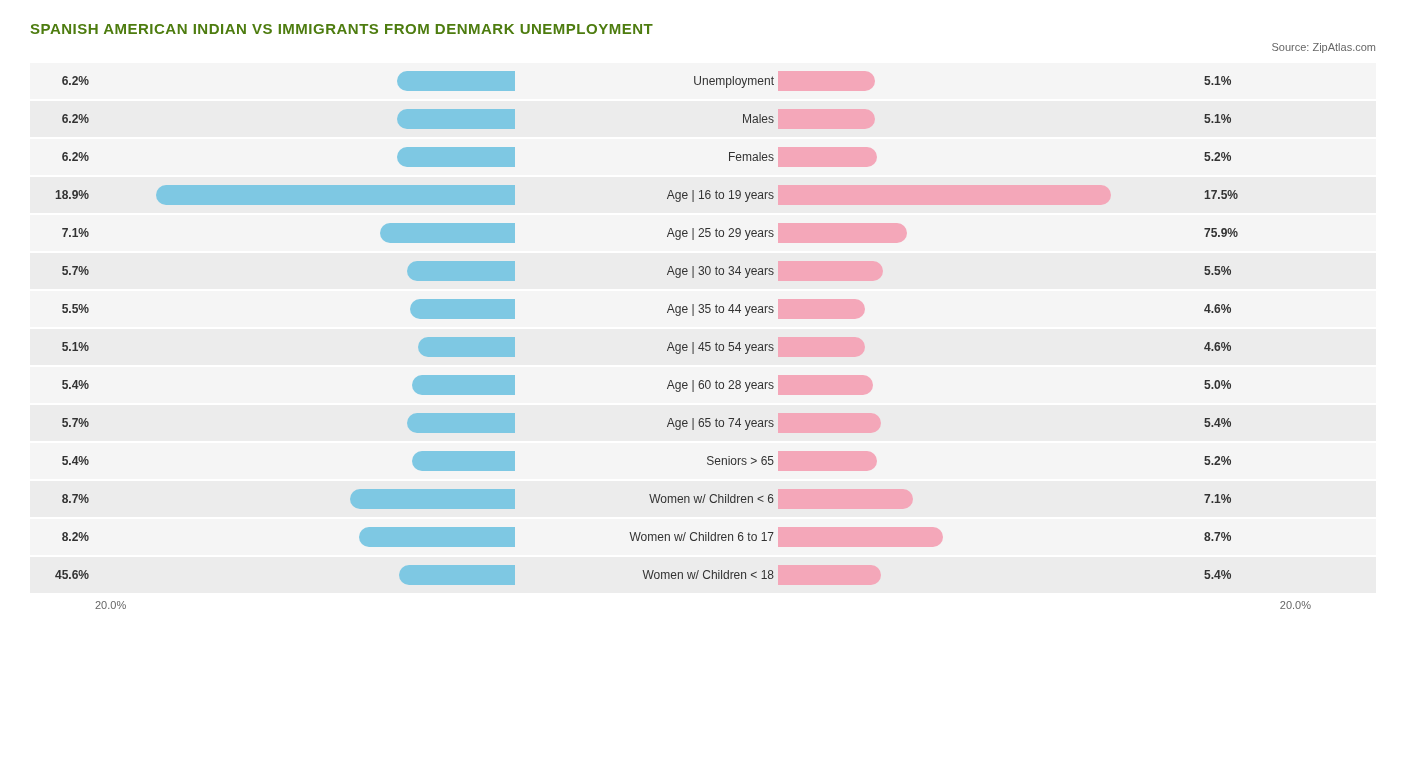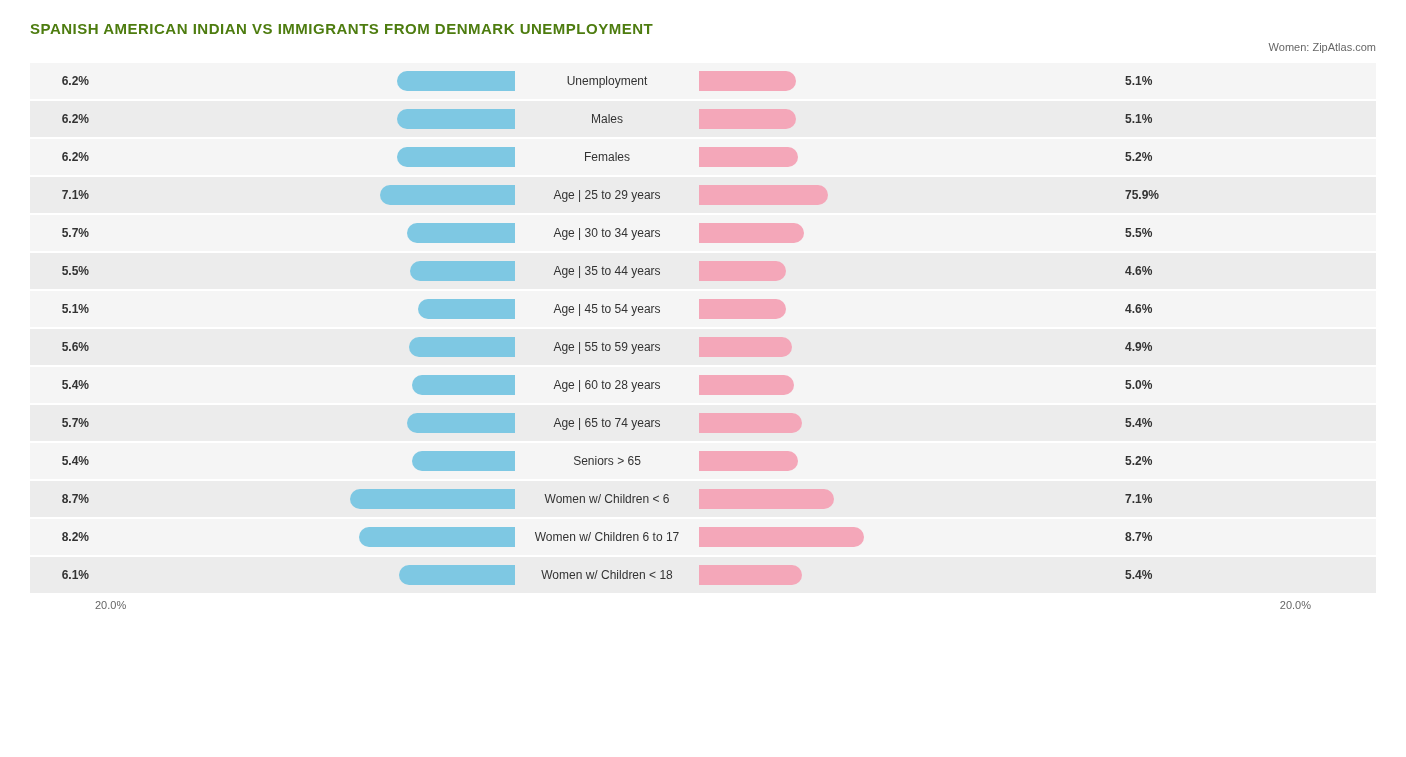--- a/index.html
+++ b/index.html
@@ -70,22 +70,22 @@
       align-items: center;
       height: 20px;
       flex-shrink: 0;
     }
     .left-bar {
       height: 20px;
       background: #7ec8e3;
       border-radius: 10px 0 0 10px;
     }
     .label-cell {
-      width: 184px;
-      text-align: center;
+      width: 263px;
+      text-align: right;
       font-size: 12px;
       color: #333;
       flex-shrink: 0;
       padding: 0 4px;
       white-space: nowrap;
     }
     .right-bar-container {
       width: 420px;
       display: flex;
       justify-content: flex-start;
@@ -113,21 +113,21 @@
       padding: 4px 65px 0 65px;
       font-size: 11px;
       color: #666;
     }
   </style>
 </head>
 <body>
 
 <div class="chart-container">
   <div class="chart-title">SPANISH AMERICAN INDIAN VS IMMIGRANTS FROM DENMARK UNEMPLOYMENT</div>
-  <div class="chart-source">Women: ZipAtlas.com</div>
+  <div class="chart-source">Source: ZipAtlas.com</div>
 
   <div class="chart-area" id="chart-rows">
 
   <div class="row">
       <div class="row-inner">
         <div class="left-val">6.2%</div>
         <div class="left-bar-container">
           <div class="left-bar" style="width:118px"></div>
         </div>
         <div class="label-cell">Unemployment</div>
@@ -158,20 +158,33 @@
         </div>
         <div class="label-cell">Females</div>
         <div class="right-bar-container">
           <div class="right-bar" style="width:99px"></div>
         </div>
         <div class="right-val">5.2%</div>
       </div>
     </div>
       <div class="row">
       <div class="row-inner">
+        <div class="left-val">18.9%</div>
+        <div class="left-bar-container">
+          <div class="left-bar" style="width:359px"></div>
+        </div>
+        <div class="label-cell">Age | 16 to 19 years</div>
+        <div class="right-bar-container">
+          <div class="right-bar" style="width:333px"></div>
+        </div>
+        <div class="right-val">17.5%</div>
+      </div>
+    </div>
+      <div class="row">
+      <div class="row-inner">
         <div class="left-val">7.1%</div>
         <div class="left-bar-container">
           <div class="left-bar" style="width:135px"></div>
         </div>
         <div class="label-cell">Age | 25 to 29 years</div>
         <div class="right-bar-container">
           <div class="right-bar" style="width:129px"></div>
         </div>
         <div class="right-val">75.9%</div>
       </div>
@@ -210,33 +223,20 @@
         </div>
         <div class="label-cell">Age | 45 to 54 years</div>
         <div class="right-bar-container">
           <div class="right-bar" style="width:87px"></div>
         </div>
         <div class="right-val">4.6%</div>
       </div>
     </div>
       <div class="row">
       <div class="row-inner">
-        <div class="left-val">5.6%</div>
-        <div class="left-bar-container">
-          <div class="left-bar" style="width:106px"></div>
-        </div>
-        <div class="label-cell">Age | 55 to 59 years</div>
-        <div class="right-bar-container">
-          <div class="right-bar" style="width:93px"></div>
-        </div>
-        <div class="right-val">4.9%</div>
-      </div>
-    </div>
-      <div class="row">
-      <div class="row-inner">
         <div class="left-val">5.4%</div>
         <div class="left-bar-container">
           <div class="left-bar" style="width:103px"></div>
         </div>
         <div class="label-cell">Age | 60 to 28 years</div>
         <div class="right-bar-container">
           <div class="right-bar" style="width:95px"></div>
         </div>
         <div class="right-val">5.0%</div>
       </div>
@@ -288,21 +288,21 @@
         </div>
         <div class="label-cell">Women w/ Children 6 to 17</div>
         <div class="right-bar-container">
           <div class="right-bar" style="width:165px"></div>
         </div>
         <div class="right-val">8.7%</div>
       </div>
     </div>
       <div class="row">
       <div class="row-inner">
-        <div class="left-val">6.1%</div>
+        <div class="left-val">45.6%</div>
         <div class="left-bar-container">
           <div class="left-bar" style="width:116px"></div>
         </div>
         <div class="label-cell">Women w/ Children &lt; 18</div>
         <div class="right-bar-container">
           <div class="right-bar" style="width:103px"></div>
         </div>
         <div class="right-val">5.4%</div>
       </div>
     </div>

